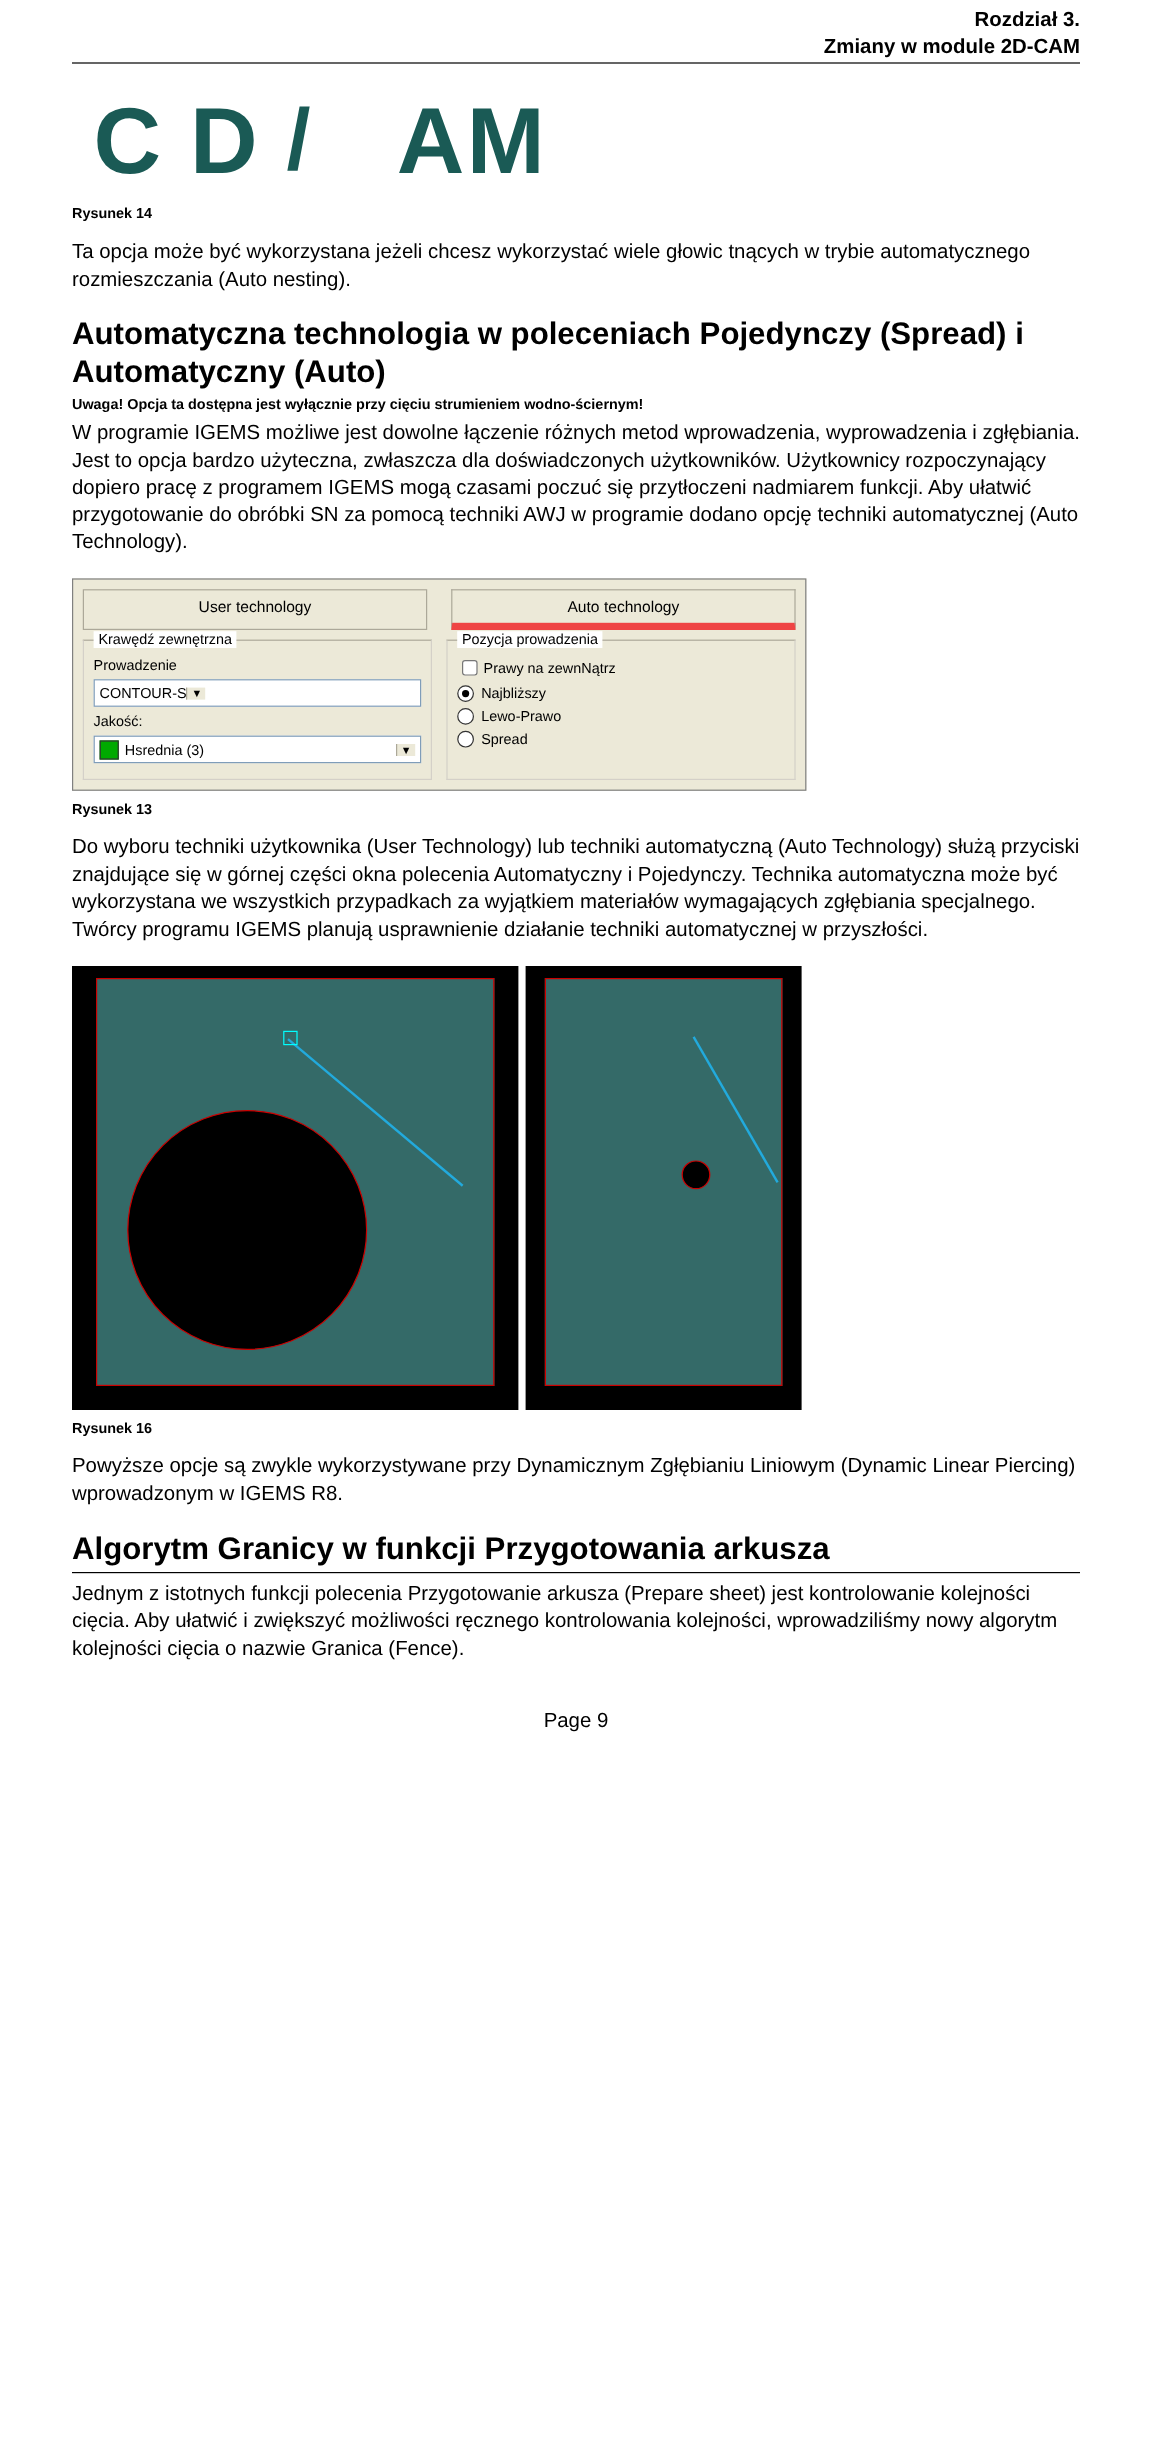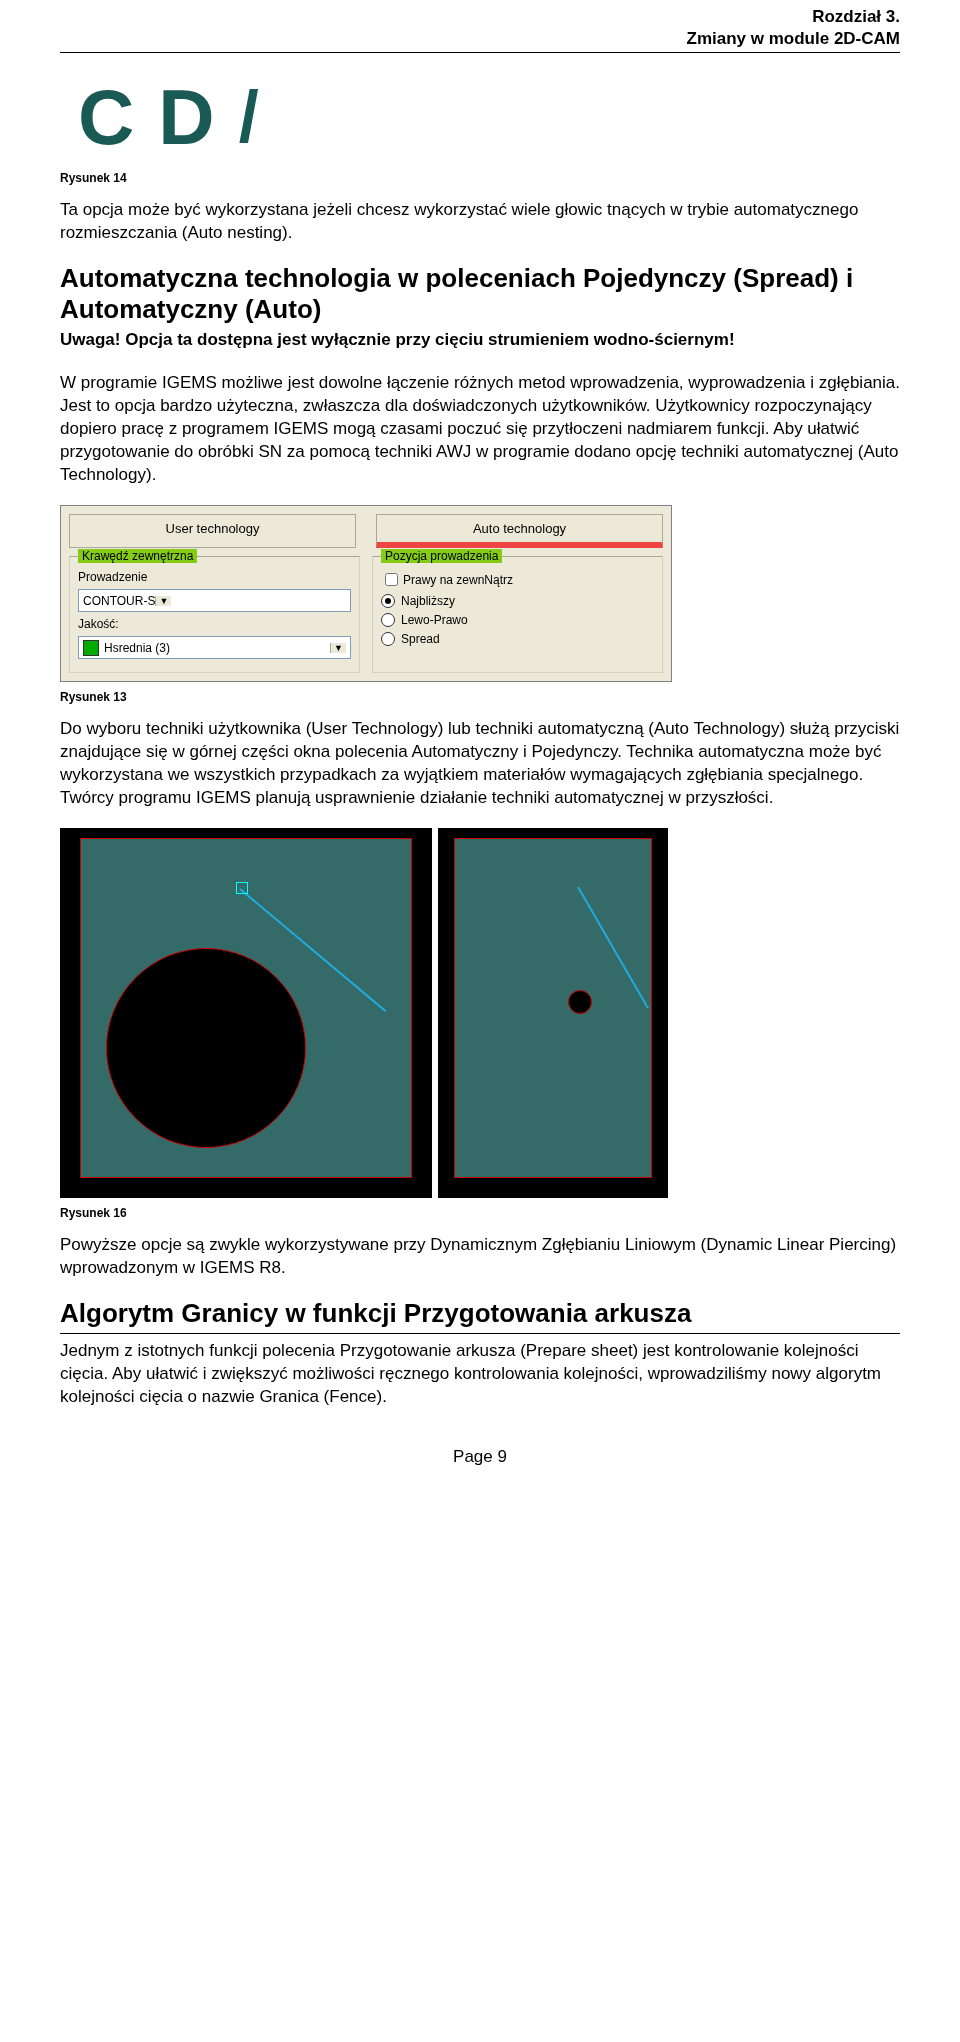--- a/index.html
+++ b/index.html
@@ -68,23 +68,23 @@
 
   h2 {
     font-size: 26px;
     font-weight: bold;
     margin: 10px 0 4px 0;
     line-height: 1.2;
   }
 
   .warn {
     font-weight: bold;
-    font-size: 17px;
+    font-size: 12px;
     line-height: 1.35;
-    margin-bottom: 20px;
+    margin-bottom: 4px;
   }
   .warn-inline { font-weight: bold; }
 
   
   .dlg {
     width: 610px;
     background: #ece9d8;
     border: 1px solid #808080;
     font-family: Tahoma, sans-serif;
     font-size: 12px;
@@ -123,21 +123,21 @@
     flex: 1;
     border: 1px solid #d4d0c8;
     border-top: 1px solid #aca899;
     padding: 8px;
     position: relative;
   }
   .dlg-group-label {
     position: absolute;
     top: -8px;
     left: 8px;
-    background: #84cc16;
+    background: #ffffff;
     padding: 0 4px;
     font-size: 12px;
   }
   .dlg-row { margin: 5px 0; display: flex; align-items: center; }
   .dlg-label { font-size: 12px; margin-right: 6px; }
   .dlg-select {
     flex: 1;
     height: 21px;
     background: #fff;
     border: 1px solid #7f9db9;
@@ -234,20 +234,21 @@
     <div>Rozdział 3.</div>
     <div>Zmiany w module 2D-CAM</div>
   </div>
   <hr class="header-rule">
 
   <div class="banner">
     <span class="banner-letter">C</span>
     <span class="banner-letter">D</span>
     <span class="banner-slash">/</span>
     <span class="banner-spacer"></span>
+    <span class="banner-letter">AM</span>
   </div>
   <div class="caption">Rysunek 14</div>
 
   <div class="body-text">Ta opcja może być wykorzystana jeżeli chcesz wykorzystać wiele głowic tnących w trybie automatycznego rozmieszczania (Auto nesting).</div>
 
   <h2>Automatyczna technologia w poleceniach Pojedynczy (Spread) i Automatyczny (Auto)</h2>
 
   <div class="warn">
     <span class="warn-inline">Uwaga!</span>
     <span>Opcja ta dostępna jest wyłącznie przy cięciu strumieniem wodno-ściernym!</span>

